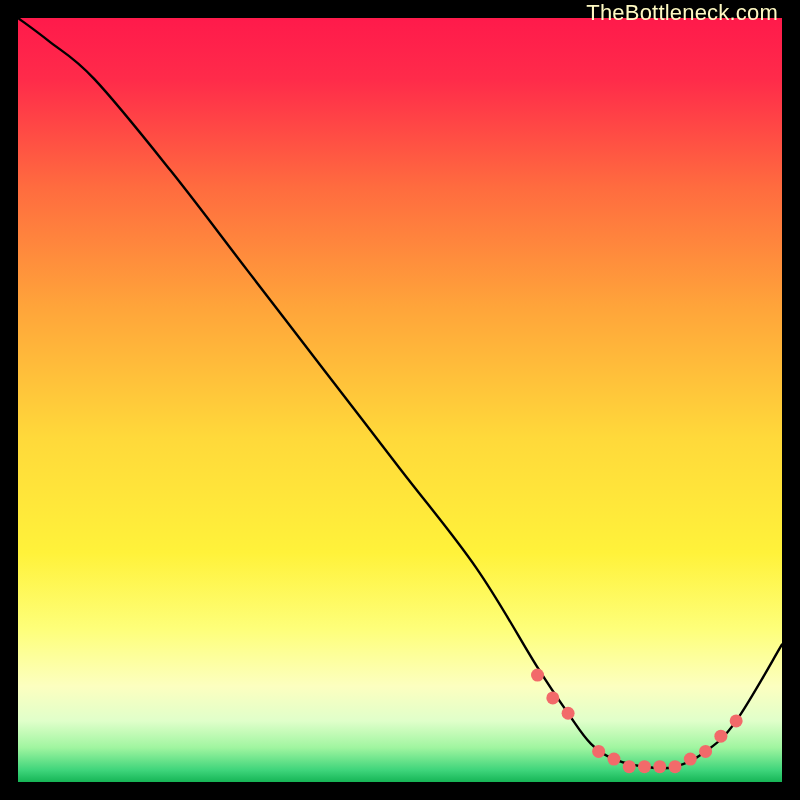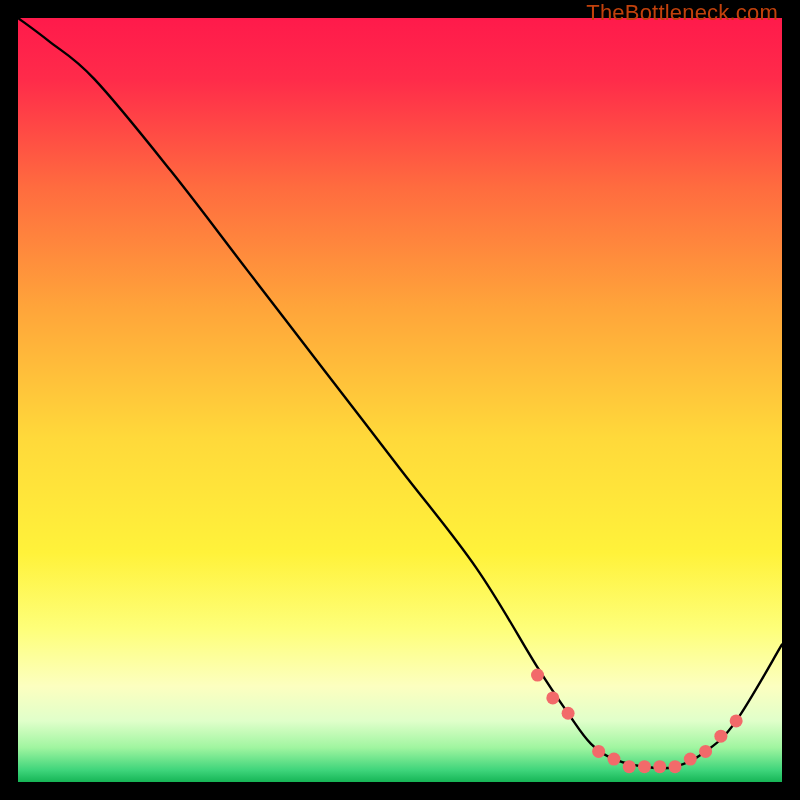--- a/index.html
+++ b/index.html
@@ -25,21 +25,21 @@
     top: 0;
     width: 764px;
     height: 764px;
   }
   .watermark {
     position: absolute;
     top: 0px;
     right: 22px;
     font-size: 22px;
     font-weight: 500;
-    color: #c2410c;
+    color: #fef9c3;
     letter-spacing: 0.2px;
   }
 </style>
 </head>
 <body>
 
 <div class="frame">
   <svg class="plot" viewBox="0 0 764 764" preserveAspectRatio="none">
     <defs>
       <linearGradient id="bg" x1="0" y1="0" x2="0" y2="1">

